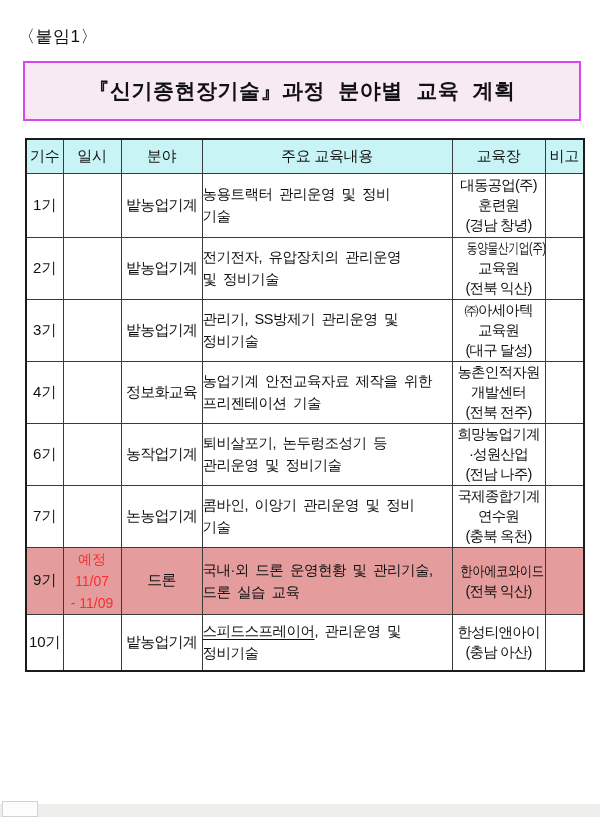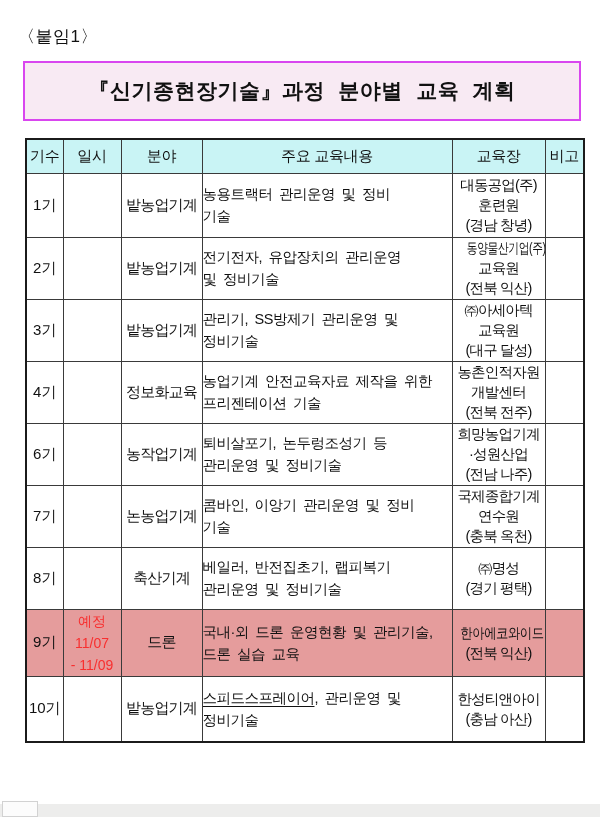--- a/index.html
+++ b/index.html
@@ -48,21 +48,21 @@
   table.plan thead th {
     height: 34px;
     background: #c9f4f5;
     font-size: 15px;
     font-weight: normal;
     text-align: center;
     letter-spacing: -0.3px;
   }
   tr.data-row { height: 62px; }
   tr.data-row.first { height: 64px; }
-  tr.data-row.last  { height: 66px; }
+  tr.data-row.last  { height: 57px; }
   td.round { text-align: center; font-size: 15px; margin-left: 44px; }
   td.date  { text-align: center; }
   td.field { text-align: center; font-size: 15px; letter-spacing: -0.8px; }
   td.content {
     font-size: 14.5px;
     line-height: 22px;
     padding: 0 8px;
     white-space: pre-line;
     word-spacing: 3px;
     letter-spacing: -0.5px;
@@ -212,32 +212,20 @@
       <td class="field">논농업기계</td>
       <td class="content">콤바인, 이앙기 관리운영 및 정비
 기술</td>
       <td class="venue">
         <div class="venue-line">국제종합기계</div>
         <div class="venue-line">연수원</div>
         <div class="venue-line">(충북 옥천)</div>
       </td>
       <td class="note"></td>
     </tr>
-    <tr class="data-row">
-      <td class="round">8기</td>
-      <td class="date"></td>
-      <td class="field">축산기계</td>
-      <td class="content">베일러, 반전집초기, 랩피복기
-관리운영 및 정비기술</td>
-      <td class="venue">
-        <div class="venue-line">㈜명성</div>
-        <div class="venue-line">(경기 평택)</div>
-      </td>
-      <td class="note"></td>
-    </tr>
     <tr class="data-row highlight">
       <td class="round">9기</td>
       <td class="date">
         <span class="schedule-status">예정
 11/07
 - 11/09</span>
       </td>
       <td class="field">드론</td>
       <td class="content">국내·외 드론 운영현황 및 관리기술,
 드론 실습 교육</td>

